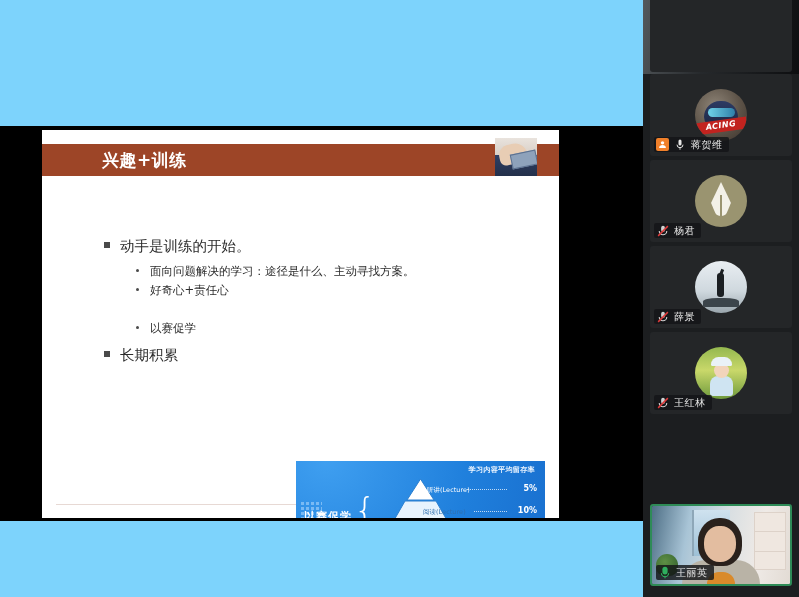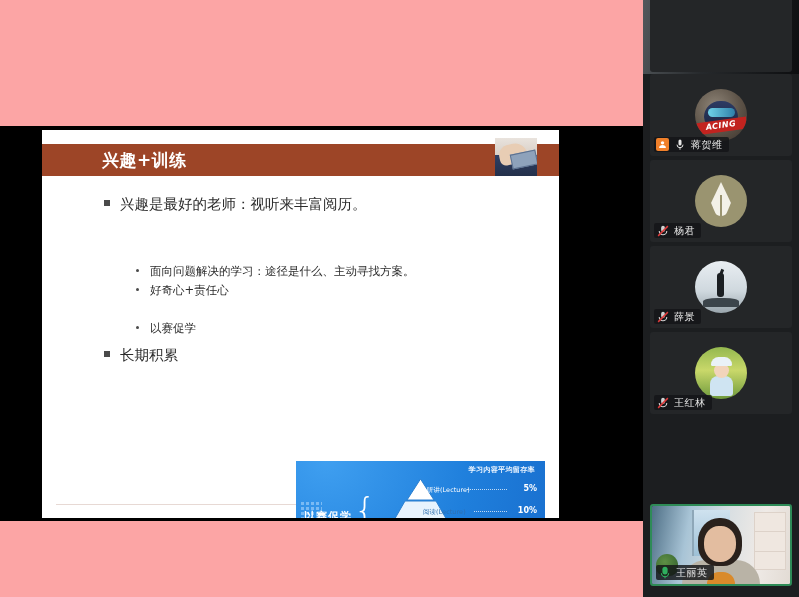--- a/index.html
+++ b/index.html
@@ -1,20 +1,20 @@
 <!DOCTYPE html>
 <html><head>
 <meta charset="utf-8">
 <style>
   html,body{margin:0;padding:0;background:#2b2e31;}
   body{width:799px;height:597px;overflow:hidden;font-family:"DejaVu Sans","Liberation Sans",sans-serif;}
   #app{position:relative;width:799px;height:597px;background:#2b2e31;}
 
   
-  .stage{position:absolute;left:0;top:0;width:643px;height:597px;background:#fca5a5;}
+  .stage{position:absolute;left:0;top:0;width:643px;height:597px;background:#7dd3fc;}
   .screen-black{position:absolute;left:0;top:126px;width:643px;height:395px;background:#000;}
 
   
   .slide{position:absolute;left:42px;top:130px;width:517px;height:388px;background:#fff;overflow:hidden;}
   .slide-headband{position:absolute;left:0;top:14px;width:517px;height:32px;background:#9d4527;}
   .slide-title{position:absolute;left:60px;top:16px;width:300px;height:28px;line-height:28px;
     color:#fff;font-size:17px;font-weight:bold;letter-spacing:.5px;}
   .head-photo{position:absolute;left:453px;top:8px;width:42px;height:38px;overflow:hidden;
     background:linear-gradient(180deg,#e9e3dd 0%,#d8cfc6 45%,#2e3f63 46%,#24304b 100%);}
   .head-photo .hand{position:absolute;left:4px;top:6px;width:28px;height:20px;border-radius:10px 12px 6px 6px;
@@ -136,22 +136,22 @@
 
       <div class="slide-headband"></div>
       <div class="head-cap-l"></div>
       <div class="head-cap-r"></div>
       <div class="head-photo">
         <div class="hand"></div>
           <div class="dev"></div>
       </div>
       <div class="slide-title">兴趣+训练</div>
 
-      <div class="b1" style="left:62px;top:67px;">
-        <span class="sq"></span><span>兴趣是最好的老师：视听来丰富阅历。</span>
+      <div class="b1" style="left:62px;top:109px;">
+        <span class="sq"></span><span>动手是训练的开始。</span>
       </div>
       <div class="b2" style="left:94px;top:136px;">
         <span class="dot"></span><span>面向问题解决的学习：途径是什么、主动寻找方案。</span>
       </div>
       <div class="b2" style="left:94px;top:155px;">
         <span class="dot"></span><span>好奇心+责任心</span>
       </div>
       <div class="b2" style="left:94px;top:193px;">
         <span class="dot"></span><span>以赛促学</span>
       </div>

